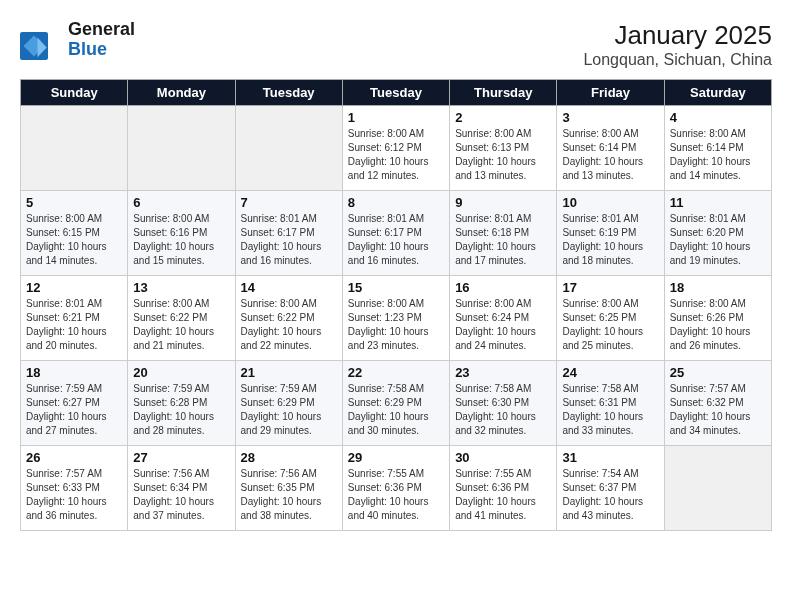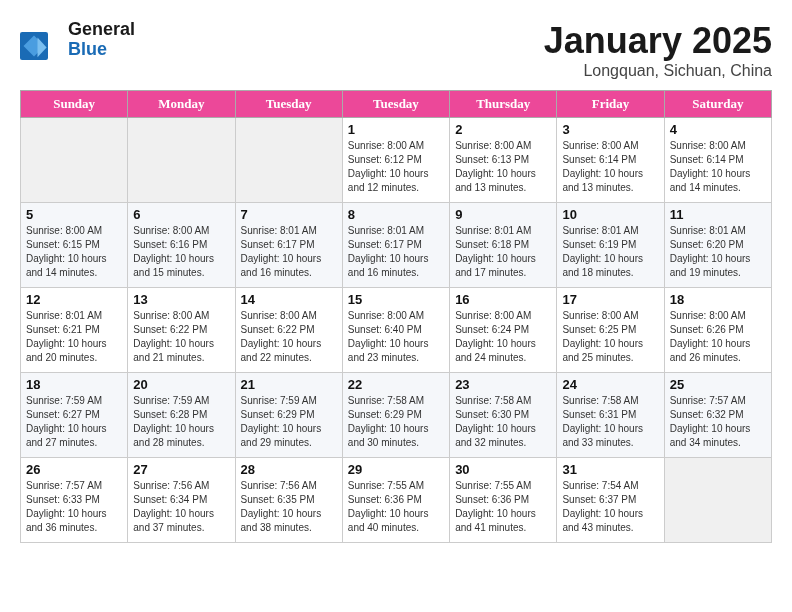--- a/index.html
+++ b/index.html
@@ -28,42 +28,41 @@
       line-height: 1.1;
     }
     .logo-icon {
       width: 28px;
       height: 28px;
     }
     .title-block {
       text-align: right;
     }
     .month-title {
-      font-size: 36px;
-      font-weight: bold;
+      font-size: 26px;
+      font-weight: normal;
       color: #1a1a1a;
     }
     .location {
       font-size: 16px;
       color: #444;
     }
     table {
       width: 100%;
       border-collapse: collapse;
       table-layout: fixed;
     }
     th {
-      background-color: #ec4899;
+      background-color: #0f172a;
       color: #fff;
       text-align: center;
       padding: 5px 13px;
       font-size: 13px;
       font-weight: bold;
       border: 1px solid #aaa;
-      font-family: Liberation Serif, serif;
     }
     td {
       border: 1px solid #ccc;
       vertical-align: top;
       padding: 4px 5px;
       font-size: 10.5px;
       color: #222;
       height: 85px;
     }
     .day-num {
@@ -223,21 +222,21 @@
         <td>
           <div class="day-num">14</div>
           <div class="day-info">Sunrise: 8:00 AM
 Sunset: 6:22 PM
 Daylight: 10 hours
 and 22 minutes.</div>
         </td>
         <td>
           <div class="day-num">15</div>
           <div class="day-info">Sunrise: 8:00 AM
-Sunset: 6:40 PM
+Sunset: 1:23 PM
 Daylight: 10 hours
 and 23 minutes.</div>
         </td>
         <td>
           <div class="day-num">16</div>
           <div class="day-info">Sunrise: 8:00 AM
 Sunset: 6:24 PM
 Daylight: 10 hours
 and 24 minutes.</div>
         </td>

